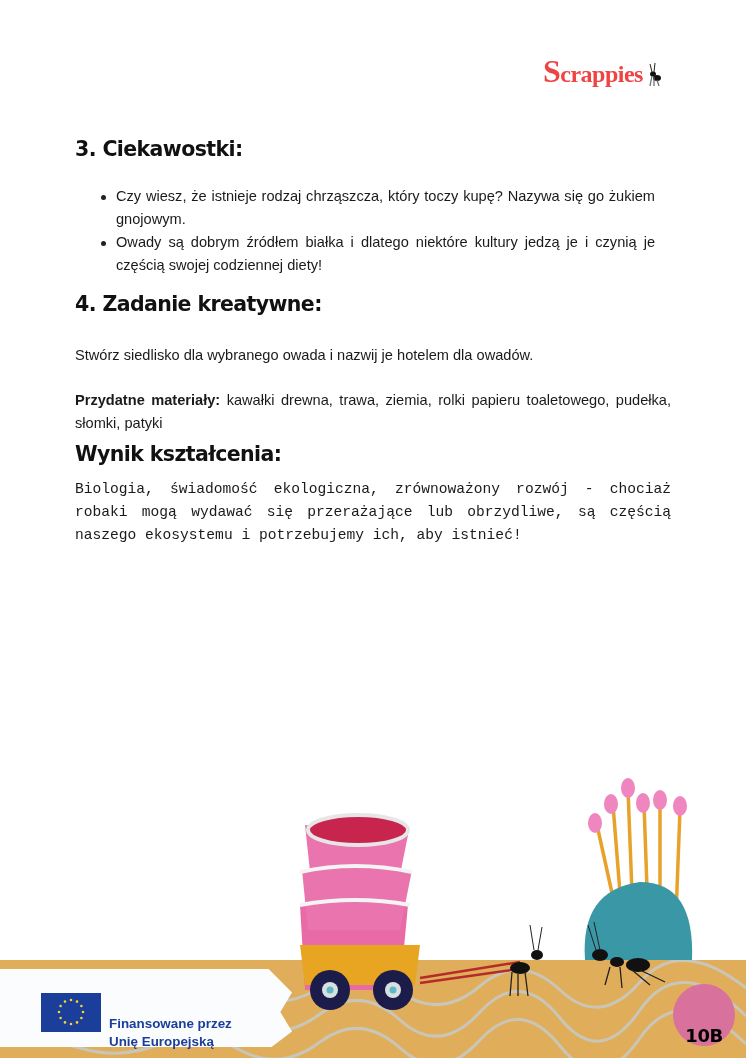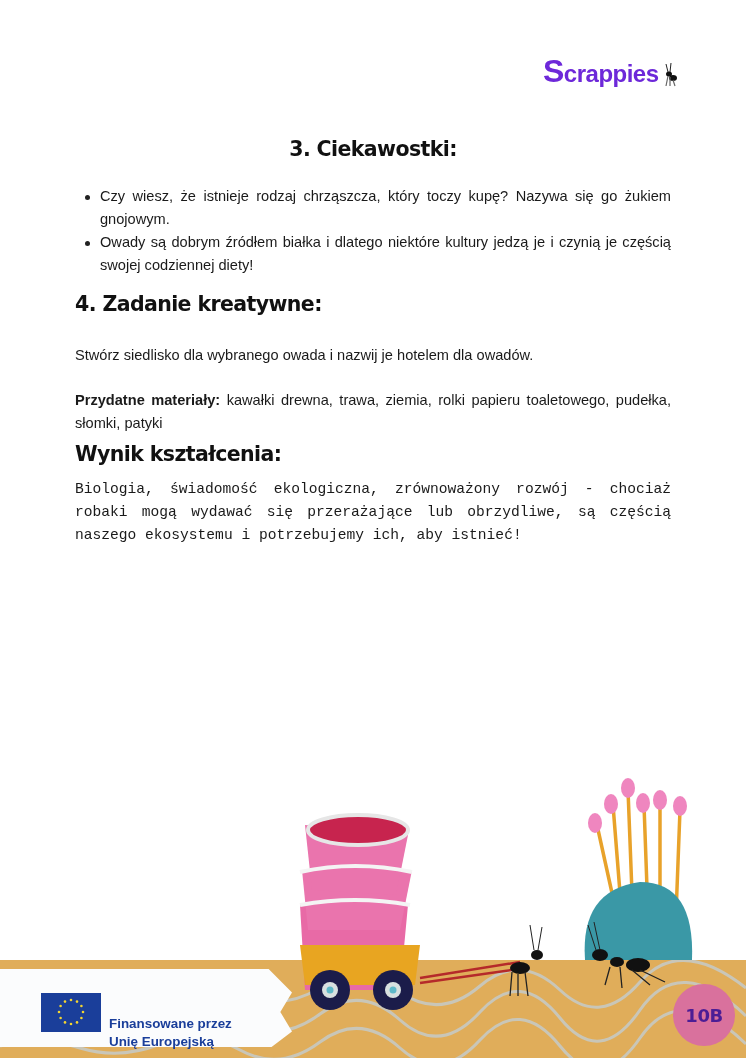--- a/index.html
+++ b/index.html
@@ -6,36 +6,36 @@
     body {
       width: 746px; height: 1058px; position: relative; overflow: hidden;
       background: #ffffff; color: #1a1a1a;
       font-family: "Liberation Sans", "DejaVu Sans", sans-serif;
     }
     .logo {
       position: absolute; left: 543px; top: 54px; height: 34px;
       display: flex; align-items: flex-end;
     }
     .logo-text {
-      font-family: Liberation Sans, sans-serif; font-weight: bold;
-      color: #6d28d9; font-size: 24px; letter-spacing: -0.5px; line-height: 28px;
+      font-family: Liberation Serif, serif; font-weight: bold;
+      color: #ef4444; font-size: 24px; letter-spacing: -0.5px; line-height: 28px;
     }
     .logo-text .big { font-size: 32px; line-height: 28px; }
     .content {
       position: absolute; left: 75px; top: 126px; width: 596px;
       font-size: 14.6px; line-height: 23px;
     }
     .para { margin: 0; text-align: justify; }
     .bold { font-weight: bold; }
     .h {
       font-family: "DejaVu Sans", sans-serif; font-weight: bold;
       font-size: 20.5px; letter-spacing: -0.6px; color: #111;
       margin: 0;
     }
-    ul.facts { margin: 0; padding: 0 0 0 25px; list-style: none; }
+    ul.facts { margin: 16px; padding: 0 0 0 25px; list-style: none; }
     ul.facts li { position: relative; text-align: justify; }
     ul.facts li::before {
       content: ""; position: absolute; left: -15px; top: 10px;
       width: 5px; height: 5px; border-radius: 50%; background: #222;
     }
     
     .ground {
       position: absolute; left: 0; top: 960px; width: 746px; height: 98px;
       background: #e0ad5a;
     }
@@ -50,42 +50,42 @@
       background: #1a3e9a;
     }
     .eu-text {
       position: absolute; left: 109px; top: 994px;
       font-family: "Liberation Sans", sans-serif; font-weight: bold;
       font-size: 13.4px; line-height: 18px; color: #1a3e9a; margin-top: 21px;
     }
     .page-badge {
       position: absolute; left: 673px; top: 984px; width: 62px; height: 62px;
       border-radius: 50%; background: #d9719d;
-      display: flex; align-items: center; justify-content: center;
-      color: #4c1d95; font-family: "DejaVu Sans", sans-serif; font-weight: bold;
+      display: flex; align-items: flex-end; justify-content: center;
+      color: #000000; font-family: "DejaVu Sans", sans-serif; font-weight: bold;
       font-size: 18px; letter-spacing: -0.5px;
     }
     .art { position: absolute; left: 0; top: 0; }
   </style>
 </head>
 <body>
 
 <div class="logo">
   <span class="logo-text"><span class="big">S</span><span>crappies</span></span>
   <svg width="18" height="26" viewBox="0 0 18 26" style="margin-left:1px">
     <path d="M6 2 L8 10 M11 1 L10 10" stroke="#222" stroke-width="1" fill="none"></path>
     <ellipse cx="9" cy="12" rx="3" ry="2.5" fill="#111"></ellipse>
     <ellipse cx="13" cy="16" rx="4" ry="3" fill="#111"></ellipse>
     <path d="M8 14 L6 24 M10 15 L10 24 M13 18 L15 24" stroke="#666" stroke-width="1.2"></path>
   </svg>
 </div>
 
 <div class="content">
 
-  <h2 class="h" style="margin-top:12px;text-align:center;">3. Ciekawostki:</h2>
+  <h2 class="h" style="margin-top:12px;">3. Ciekawostki:</h2>
 
   <ul class="facts" style="margin-top:24px;">
     <li>Czy wiesz, że istnieje rodzaj chrząszcza, który toczy kupę? Nazywa się go żukiem gnojowym.</li>
     <li>Owady są dobrym źródłem białka i dlatego niektóre kultury jedzą je i czynią je częścią swojej codziennej diety!</li>
   </ul>
 
   <h2 class="h" style="margin-top:16px;">4. Zadanie kreatywne:</h2>
 
   <p class="para" style="margin-top:28px;">Stwórz siedlisko dla wybranego owada i nazwij je hotelem dla owadów.</p>
 

